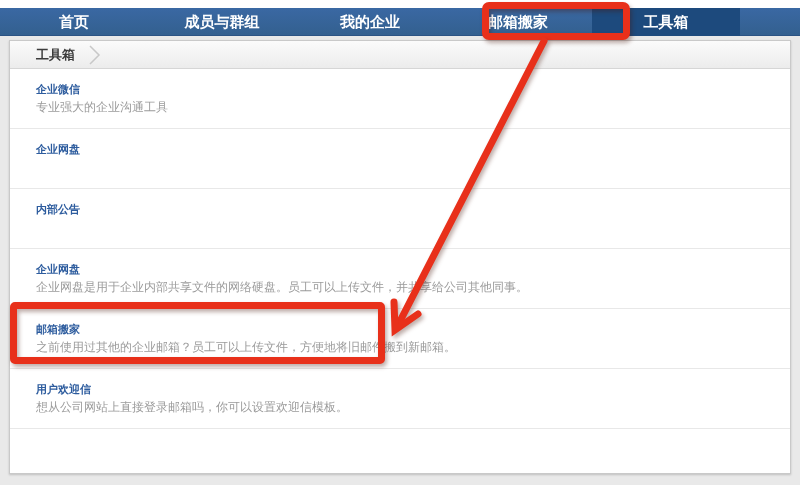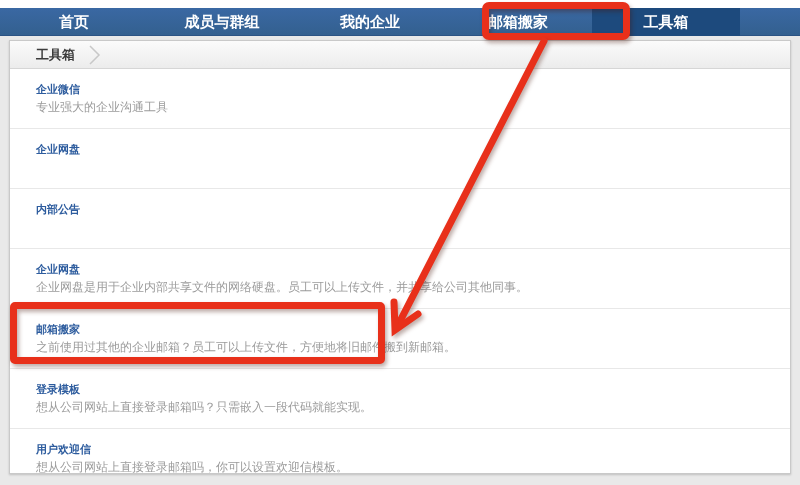--- a/index.html
+++ b/index.html
@@ -101,24 +101,20 @@
     </div>
     <div class="tool-item">
       <a class="tool-title">企业网盘</a>
       <div class="tool-desc">企业网盘是用于企业内部共享文件的网络硬盘。员工可以上传文件，并共享给公司其他同事。</div>
     </div>
     <div class="tool-item">
       <a class="tool-title">邮箱搬家</a>
       <div class="tool-desc">之前使用过其他的企业邮箱？员工可以上传文件，方便地将旧邮件搬到新邮箱。</div>
     </div>
     <div class="tool-item">
-      <a class="tool-title">登录模板</a>
-      <div class="tool-desc">想从公司网站上直接登录邮箱吗？只需嵌入一段代码就能实现。</div>
-    </div>
-    <div class="tool-item">
       <a class="tool-title">用户欢迎信</a>
       <div class="tool-desc">想从公司网站上直接登录邮箱吗，你可以设置欢迎信模板。</div>
     </div>
   </div>
 </div>
 
 <div class="anno-box anno-box-nav"></div>
 <div class="anno-box anno-box-item"></div>
 <svg class="anno-arrow" width="800" height="485" viewBox="0 0 800 485">
   <g stroke="#e8301a" stroke-width="7" stroke-linecap="round" fill="none">

